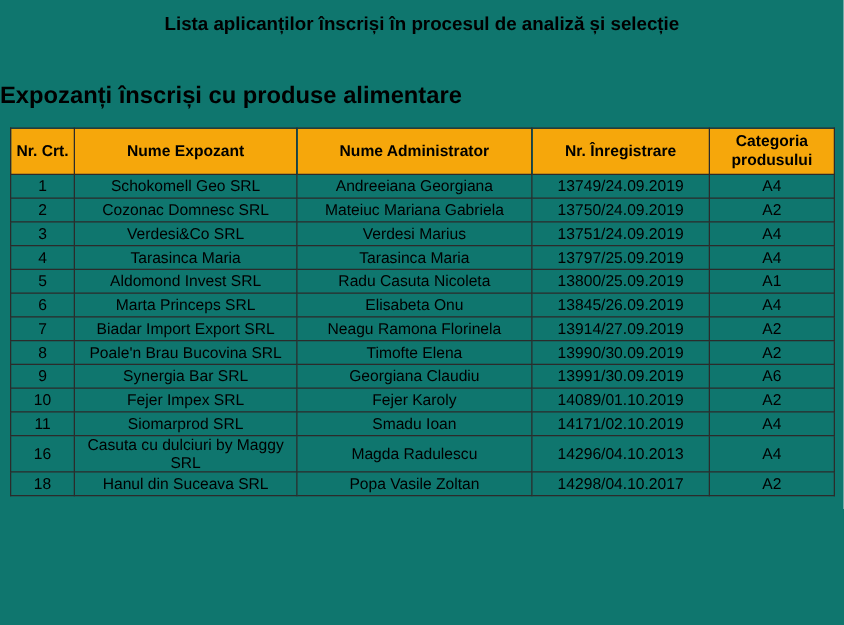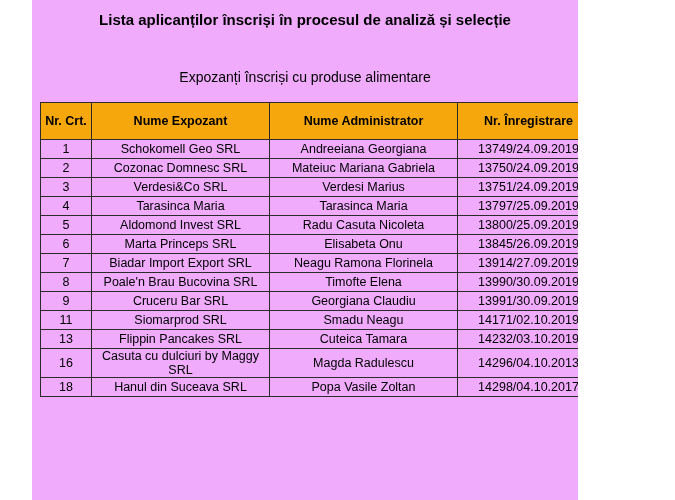--- a/index.html
+++ b/index.html
@@ -3,39 +3,38 @@
 <meta charset="utf-8">
 <style>
   :root{
     --header-bg:#F6A70B;
     --border:#2b2b2b;
     --text:#000000;
   }
   html,body{margin:0;padding:0;background:#ffffff;}
   #page{
     position:relative;
-    width:546px;height:500px;
+    width:675px;height:500px;
     overflow:hidden;
-    background:#f0abfc;
+    background:#0f766e;
     font-family:"Liberation Sans","DejaVu Sans",sans-serif;
     color:var(--text);
-    margin-left:32px;
   }
   .title-block{
     margin-top:10px;
     text-align:center;
     font-weight:bold;
     font-size:15px;
     line-height:20px;
   }
   .subtitle{
     margin-top:38px;
-    text-align:center;
-    font-weight:normal;
-    font-size:14px;
+    text-align:left;
+    font-weight:bold;
+    font-size:19px;
     line-height:18px;
   }
   table.applicants{
     margin:16px 0 0 8px;
     border-collapse:collapse;
     table-layout:fixed;
     width:659px;
     font-size:12.5px;
   }
   table.applicants th,
@@ -143,38 +142,38 @@
         </tr>
         <tr>
           <td>8</td>
           <td>Poale'n Brau Bucovina SRL</td>
           <td>Timofte Elena</td>
           <td>13990/30.09.2019</td>
           <td>A2</td>
         </tr>
         <tr>
           <td>9</td>
-          <td>Cruceru Bar SRL</td>
+          <td>Synergia Bar SRL</td>
           <td>Georgiana Claudiu</td>
           <td>13991/30.09.2019</td>
           <td>A6</td>
         </tr>
         <tr>
+          <td>10</td>
+          <td>Fejer Impex SRL</td>
+          <td>Fejer Karoly</td>
+          <td>14089/01.10.2019</td>
+          <td>A2</td>
+        </tr>
+        <tr>
           <td>11</td>
           <td>Siomarprod SRL</td>
-          <td>Smadu Neagu</td>
+          <td>Smadu Ioan</td>
           <td>14171/02.10.2019</td>
           <td>A4</td>
-        </tr>
-        <tr>
-          <td>13</td>
-          <td>Flippin Pancakes SRL</td>
-          <td>Cuteica Tamara</td>
-          <td>14232/03.10.2019</td>
-          <td>A2</td>
         </tr>
         <tr>
           <td>16</td>
           <td>Casuta cu dulciuri by Maggy SRL</td>
           <td>Magda Radulescu</td>
           <td>14296/04.10.2013</td>
           <td>A4</td>
         </tr>
         <tr>
           <td>18</td>

